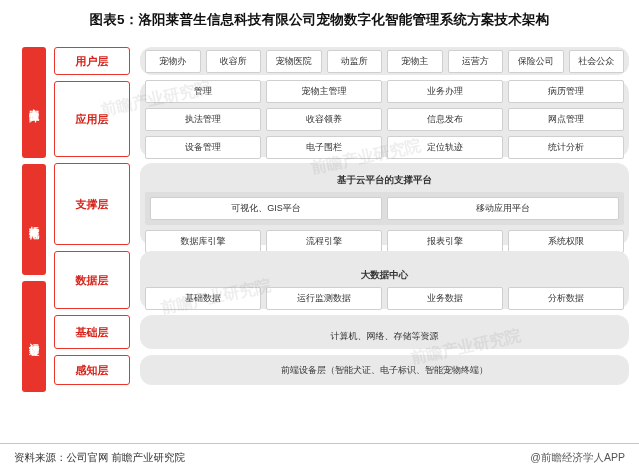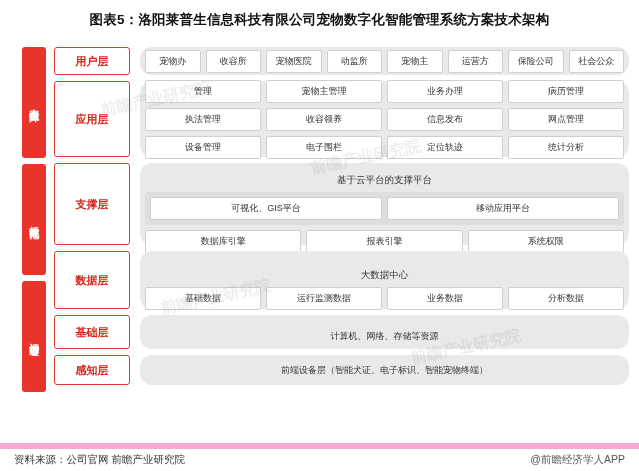--- a/index.html
+++ b/index.html
@@ -81,21 +81,21 @@
     text-align:center;
     padding:4px 1px;
     white-space:nowrap;
     overflow:hidden;
     text-overflow:ellipsis;
   }
   .grouptitle{
     text-align:center;
     font-size:9.5px;
     color:#333;
-    font-weight:normal;
+    font-weight:bold;
     margin:18px 0 5px 0;
   }
   .inner{
     background:#dedede;
     border-radius:2px;
     padding:5px;
   }
   .single{
     background:#fff;
     border:1px solid #cfcfcf;
@@ -108,21 +108,21 @@
   
   .r-user{height:28px;}
   .r-app{height:76px;}
   .r-support{height:82px;}
   .r-data{height:58px;}
   .r-infra{height:34px;}
   .r-sense{height:30px;}
 
   .footer{
     position:absolute;left:0;right:0;bottom:0;
-    border-top:6px solid #f9a8d4;
+    border-top:1px solid #f9a8d4;
     height:28px;
     display:flex;align-items:center;justify-content:space-between;
     padding:0 14px;
     font-size:10.5px;
     color:#333;
     box-sizing:border-box;
   }
   .footer .right{color:#555;}
   
   .wm{
@@ -201,20 +201,21 @@
       <div class="rowbody">
         <div class="grouptitle">基于云平台的支撑平台</div>
         <div class="inner">
           <div class="chips">
             <div class="chip">可视化、GIS平台</div>
             <div class="chip">移动应用平台</div>
           </div>
         </div>
         <div class="chips" style="margin-top:5px;">
           <div class="chip">数据库引擎</div>
+          <div class="chip">流程引擎</div>
           <div class="chip">报表引擎</div>
           <div class="chip">系统权限</div>
         </div>
       </div>
     </div>
 
     <div class="row r-data">
       <div class="rowlabel">数据层</div>
       <div class="rowbody">
         <div class="grouptitle">大数据中心</div>

